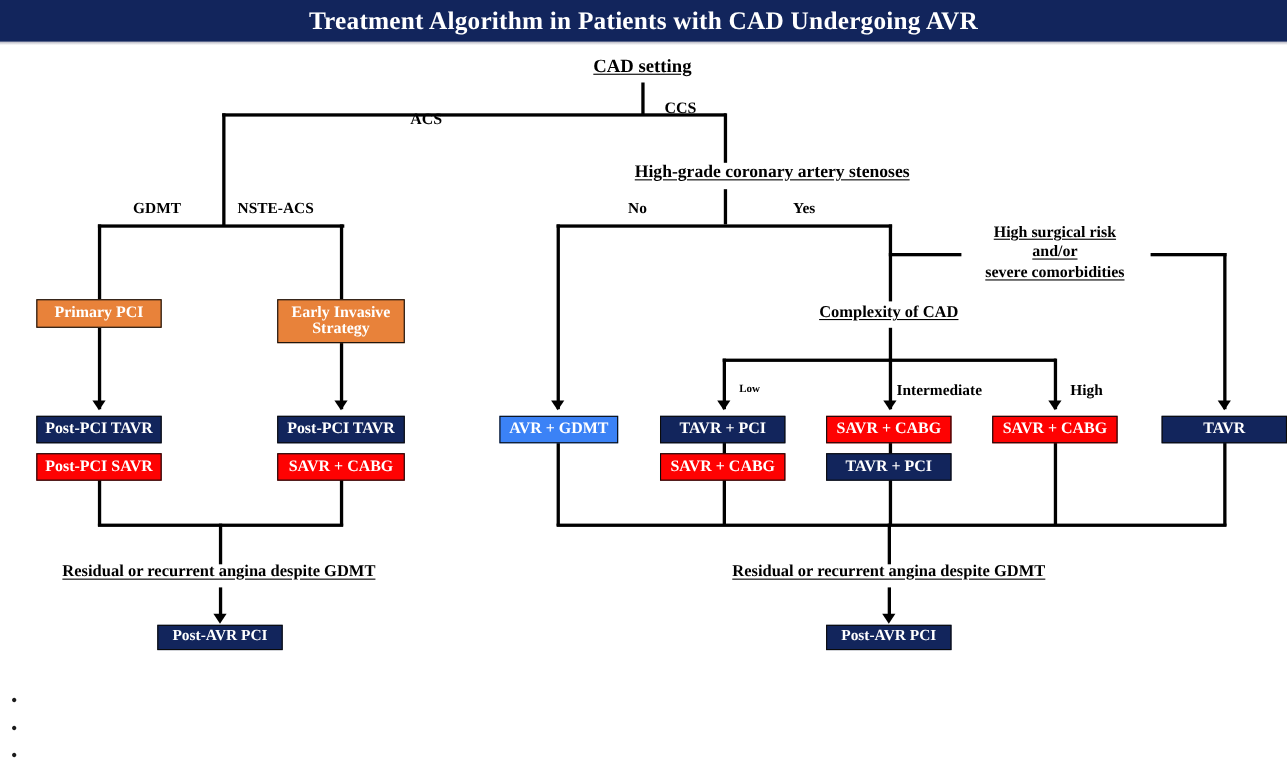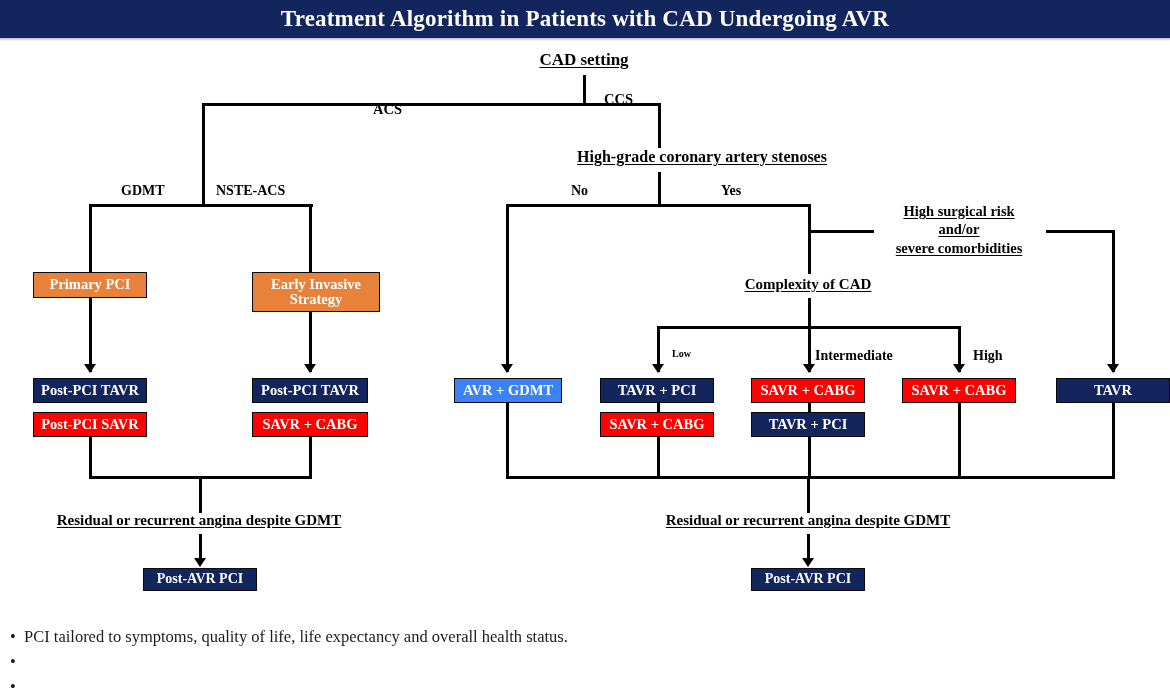--- a/index.html
+++ b/index.html
@@ -75,21 +75,21 @@
 
   <div class="v" style="left:309px;top:204px;height:68px;"></div>
   <div class="v" style="left:309px;top:311px;height:61px;"></div>
   <div class="arrow" style="left:310px;top:364px;"></div>
   <div class="v" style="left:309px;top:436px;height:42px;"></div>
 
   <div class="h" style="left:89px;top:476px;width:223px;"></div>
   <div class="v" style="left:199px;top:476px;height:37px;"></div>
 
   <div class="box orange" style="left:33px;top:272px;width:114px;height:26px;font-size:14.5px;">Primary PCI</div>
-  <div class="box orange" style="left:252px;top:272px;width:128px;height:40px;font-size:14.5px;padding:0 4px;">Early Invasive Strategy</div>
+  <div class="box orange" style="left:252px;top:272px;width:116px;height:40px;font-size:14.5px;padding:0 4px;">Early Invasive Strategy</div>
 
   <div class="box navy" style="left:33px;top:378px;width:114px;height:25px;font-size:14.5px;">Post-PCI TAVR</div>
   <div class="box red" style="left:33px;top:412px;width:114px;height:25px;font-size:14.5px;">Post-PCI SAVR</div>
 
   <div class="box navy" style="left:252px;top:378px;width:116px;height:25px;font-size:14.5px;">Post-PCI TAVR</div>
   <div class="box red" style="left:252px;top:412px;width:116px;height:25px;font-size:14.5px;">SAVR + CABG</div>
 
   <div class="lab ctr u" style="left:199px;top:512px;font-size:15px;">Residual or recurrent angina despite GDMT</div>
   <div class="v" style="left:199px;top:534px;height:29px;"></div>
   <div class="arrow" style="left:200px;top:558px;"></div>
@@ -154,21 +154,20 @@
   <div class="v" style="left:807px;top:476px;height:37px;"></div>
 
   <div class="lab ctr u" style="left:808px;top:512px;font-size:15px;">Residual or recurrent angina despite GDMT</div>
   <div class="v" style="left:807px;top:534px;height:29px;"></div>
   <div class="arrow" style="left:808px;top:558px;"></div>
   <div class="box navy" style="left:751px;top:568px;width:114px;height:23px;font-size:14px;">Post-AVR PCI</div>
 
   <div class="notes">
     <div class="note">
       <span class="bullet">•</span>
-      <span>PCI tailored to symptoms, quality of life, life expectancy and overall health status.</span>
     </div>
     <div class="note">
       <span class="bullet">•</span>
     </div>
     <div class="note">
       <span class="bullet">•</span>
     </div>
   </div>
 
 </div>

